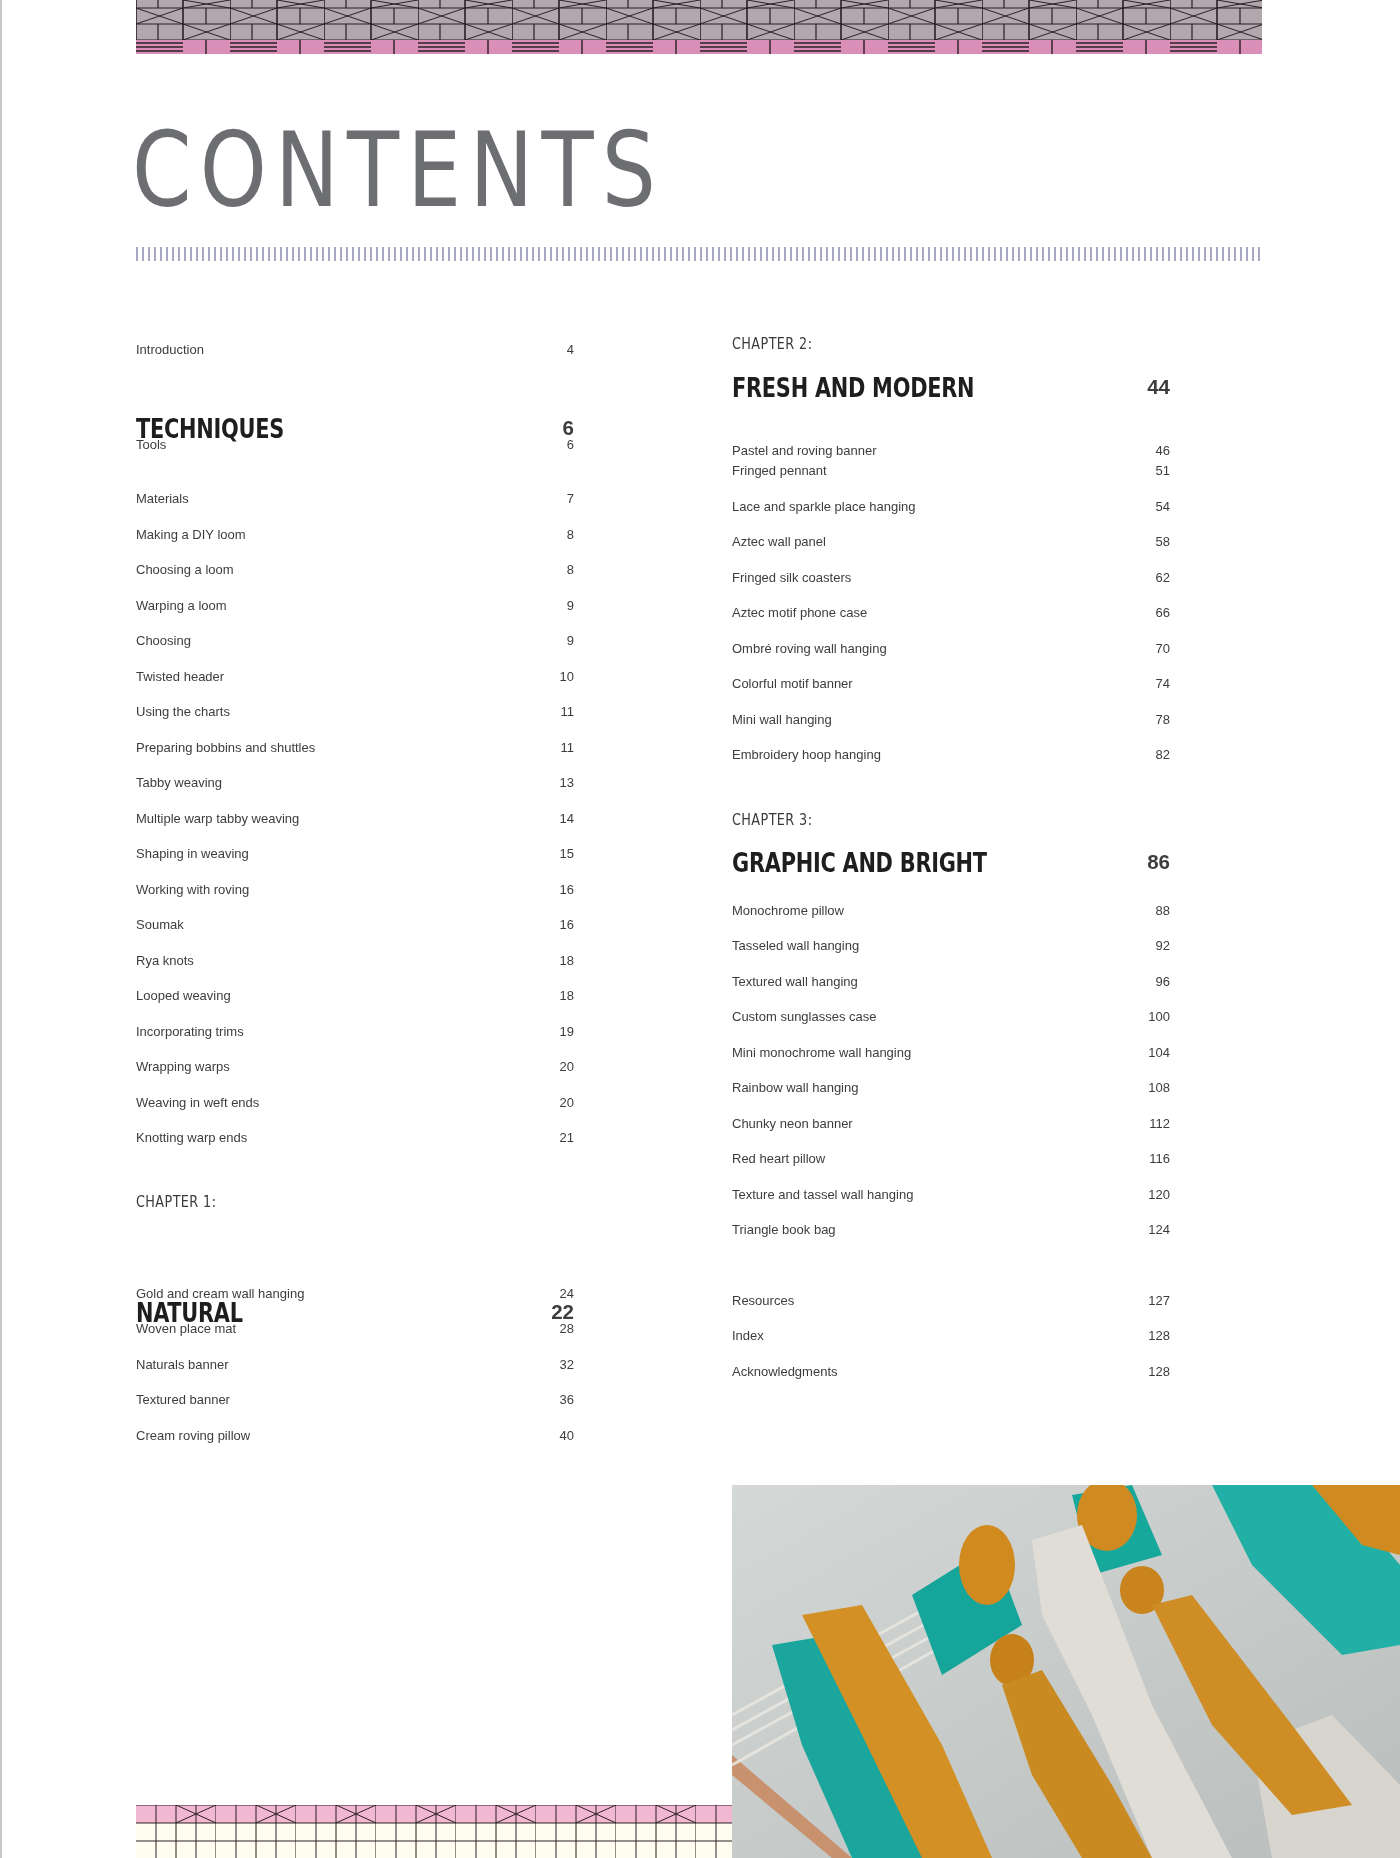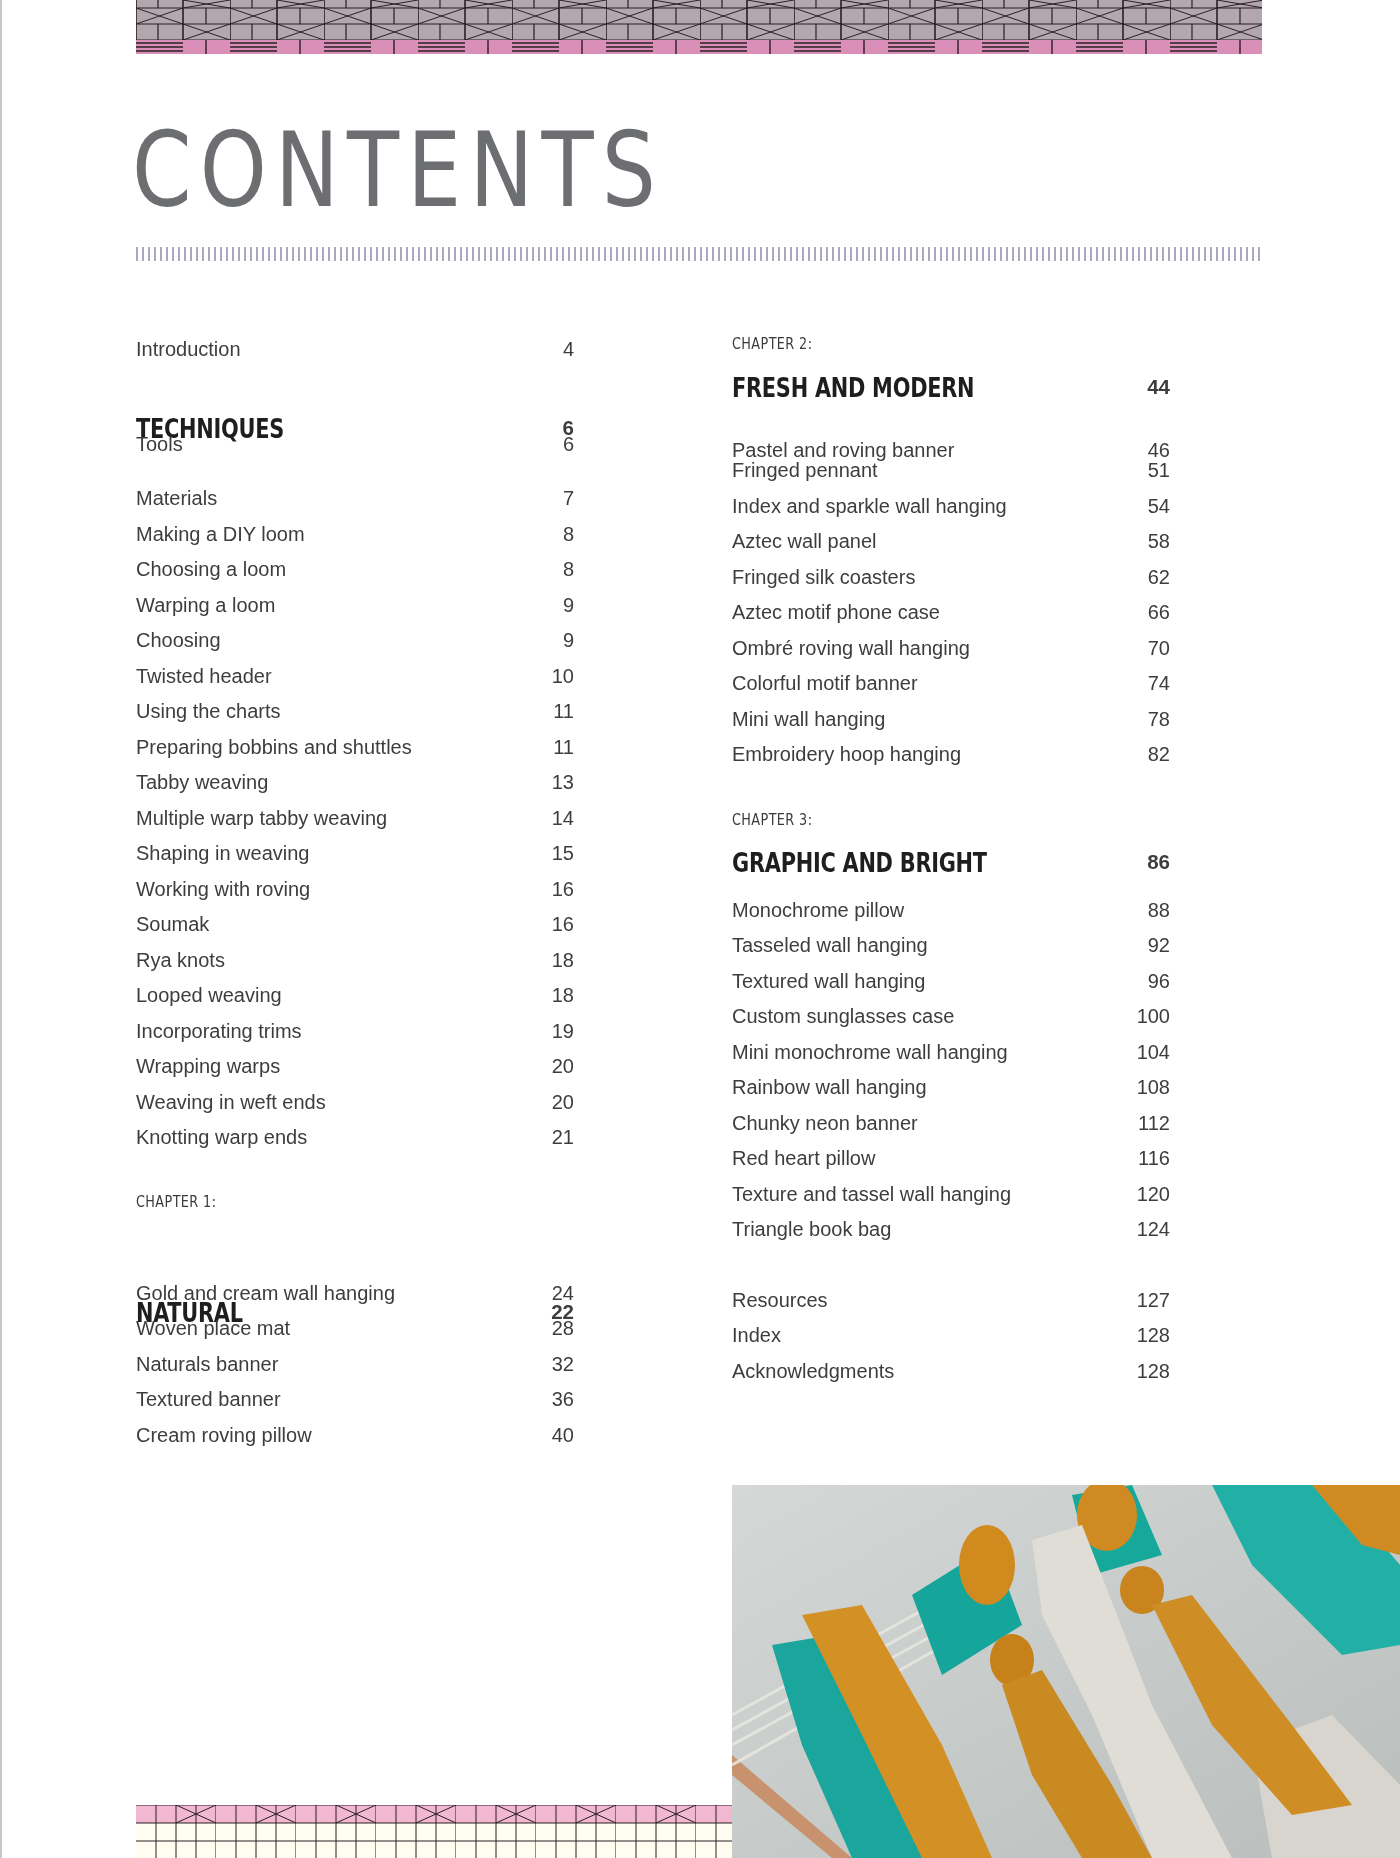--- a/index.html
+++ b/index.html
@@ -25,21 +25,21 @@
     position: absolute; left: 136px; top: 247px; width: 1126px; height: 14px;
     background: repeating-linear-gradient(90deg, #a9a8c2 0px, #a9a8c2 2px, transparent 2px, transparent 6px);
   }
   
   .col { position: absolute; width: 440px; }
   .col.left { left: 136px; }
   .col.right { left: 732px; }
   .row {
     position: absolute; left: 0; width: 438px; height: 30px;
     display: flex; justify-content: space-between; align-items: center;
-    font-size: 20px; color: #3d3d3d; transform: translateY(-50%);
+    font-size: 13px; color: #3d3d3d; transform: translateY(-50%);
   }
   .row .pg { text-align: right; min-width: 50px; }
   .section {
     position: absolute; left: 0; width: 438px; height: 36px;
     display: flex; justify-content: space-between; align-items: center;
     transform: translateY(-50%);
     font-weight: bold;
   }
   .section .sec-title {
     font-family: "DejaVu Sans Condensed", "DejaVu Sans", sans-serif;
@@ -230,21 +230,21 @@
   </div>
   <div class="row" style="top:450px">
       <span>Pastel and roving banner</span>
       <span class="pg">46</span>
     </div>
   <div class="row" style="top:470.5px">
       <span>Fringed pennant</span>
       <span class="pg">51</span>
     </div>
   <div class="row" style="top:506px">
-      <span>Index and sparkle wall hanging</span>
+      <span>Lace and sparkle place hanging</span>
       <span class="pg">54</span>
     </div>
   <div class="row" style="top:541.5px">
       <span>Aztec wall panel</span>
       <span class="pg">58</span>
     </div>
   <div class="row" style="top:577px">
       <span>Fringed silk coasters</span>
       <span class="pg">62</span>
     </div>

